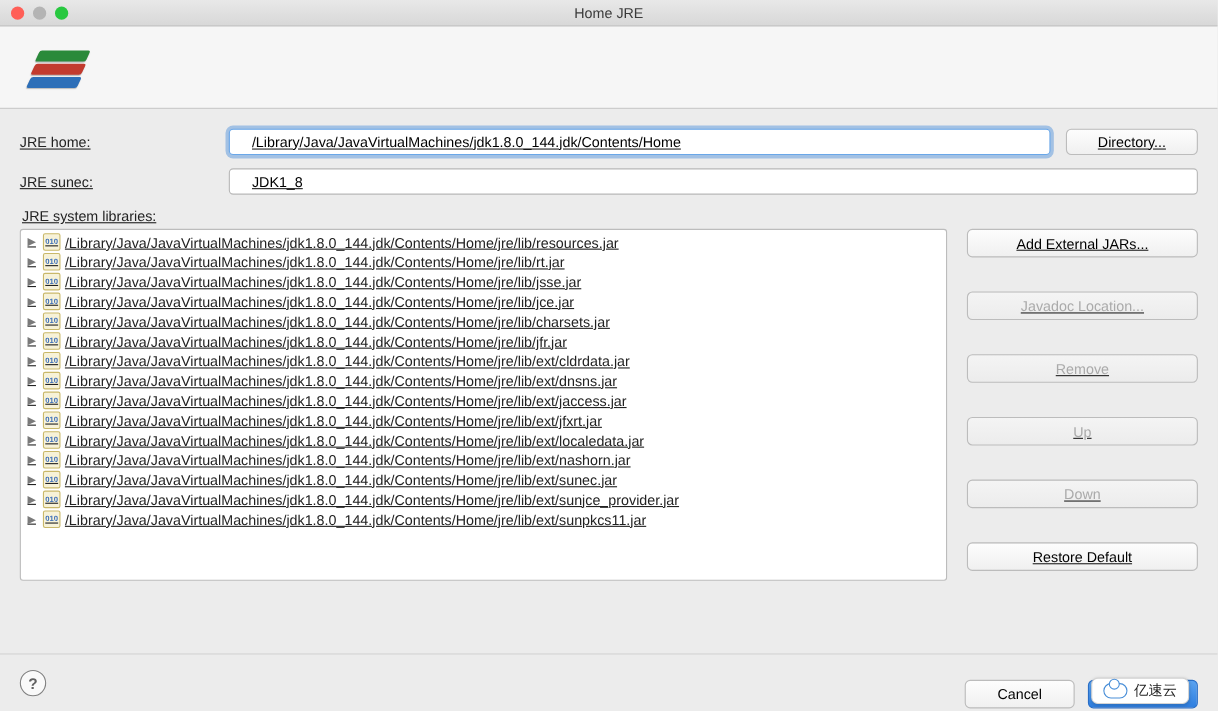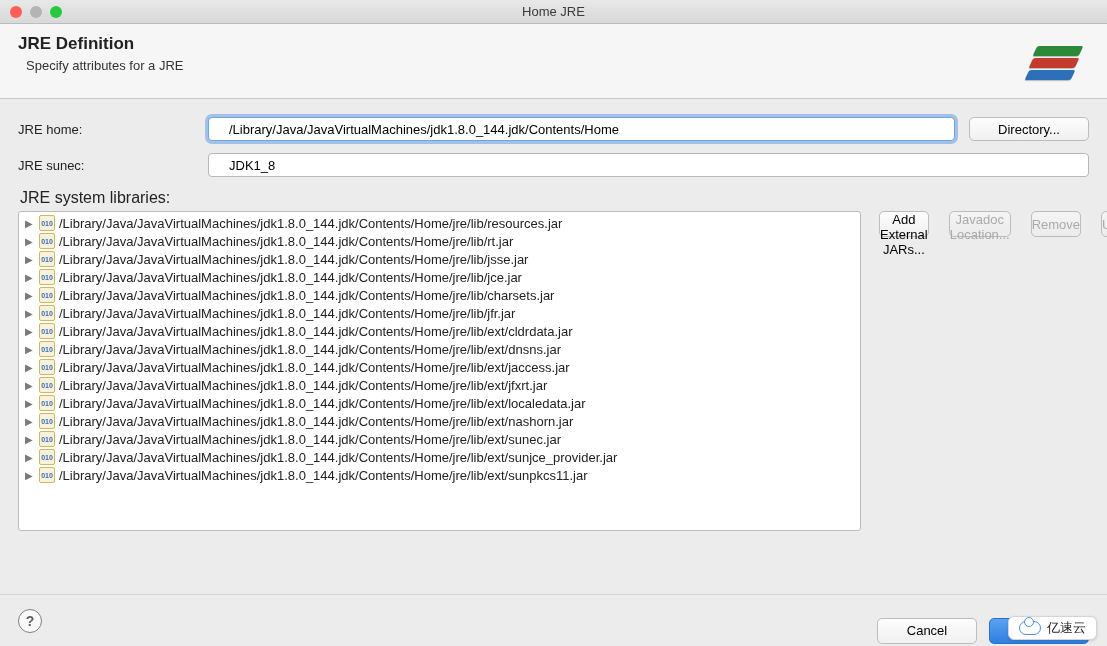--- a/index.html
+++ b/index.html
@@ -63,20 +63,21 @@
 .books-icon .book {
   position: absolute; width: 46px; height: 10px; border-radius: 2px;
   transform: skewX(-25deg);
   box-shadow: 0 1px 1px rgba(0,0,0,.25);
 }
 .books-icon .b1{background:#2d6fb8;bottom:4px;left:8px;}
 .books-icon .b2{background:#c23b2e;bottom:16px;left:12px;}
 .books-icon .b3{background:#2a8a3a;bottom:28px;left:16px;}
 .form-area {
   padding: 18px 18px 0 18px;
+  text-decoration: underline;
 }
 .row { display: flex; align-items: center; margin-bottom: 12px; }
 .row label {
   width: 190px;
   font-size: 13px;
 }
 .row input[type=text] {
   flex: 1;
   height: 24px;
   border: 1px solid #b7b7b7;
@@ -93,21 +94,21 @@
   margin-left: 14px;
   height: 24px;
   padding: 0 14px;
   font-size: 13px;
   border: 1px solid #bcbcbc;
   border-radius: 5px;
   background: linear-gradient(#fdfdfd,#f0f0f0);
   cursor: pointer;
   min-width: 120px;
 }
-.lib-label { font-size: 16px; margin-bottom: 4px; padding-left: 2px; }
+.lib-label { font-size: 13px; margin-bottom: 4px; padding-left: 2px; }
 .lib-row { display: flex; gap: 18px; }
 .lib-list {
   flex: 1;
   background: #fff;
   border: 1px solid #bcbcbc;
   border-radius: 3px;
   height: 320px;
   overflow: auto;
   padding: 2px 0;
 }
@@ -130,22 +131,22 @@
   background:#f7f2d8;
   border:1px solid #c9b86a;
   border-radius:2px;
 }
 .jar-icon span {
   font-size:7px; color:#3a6db8; font-weight:bold;
 }
 .btn-column {
   width: 210px;
   display: flex;
-  flex-direction: row;
-  gap: 20px;
+  flex-direction: column;
+  gap: 31px;
 }
 .col-btn {
   height: 26px;
   border: 1px solid #bcbcbc;
   border-radius: 5px;
   background: linear-gradient(#fdfdfd,#f0f0f0);
   font-size: 13px;
   cursor: pointer;
 }
 .col-btn.disabled {
@@ -184,21 +185,21 @@
   margin-left: 12px;
   margin-top: 20px;
 }
 .footer-btn.primary {
   background: linear-gradient(#5aa3f0,#2f7fe0);
   border-color: #2a6fc8;
   color: #fff;
 }
 .watermark {
   position: absolute;
-  right: 10px; bottom: 6px;
+  right: 26px; bottom: 6px;
   background: #fff;
   border: 1px solid #d4d4d4;
   border-radius: 6px;
   padding: 2px 10px;
   display: flex; align-items: center; gap: 6px;
   box-shadow: 0 1px 3px rgba(0,0,0,.15);
   font-size: 13px;
 }
 .watermark .cloud {
   width: 22px; height: 14px;
@@ -217,24 +218,20 @@
 <div class="titlebar">
   <div class="traffic">
     <div class="dot red"></div>
     <div class="dot yellow"></div>
     <div class="dot green"></div>
   </div>
   <div class="title">Home JRE</div>
 </div>
 
 <div class="header-area">
-  <div class="header-text">
-    <h1>JRE Definition</h1>
-    <p>Specify attributes for a JRE</p>
-  </div>
   <div class="books-icon">
     <div class="book b3"></div>
     <div class="book b2"></div>
     <div class="book b1"></div>
   </div>
 </div>
 
 <div class="form-area">
 
   <div class="row">

